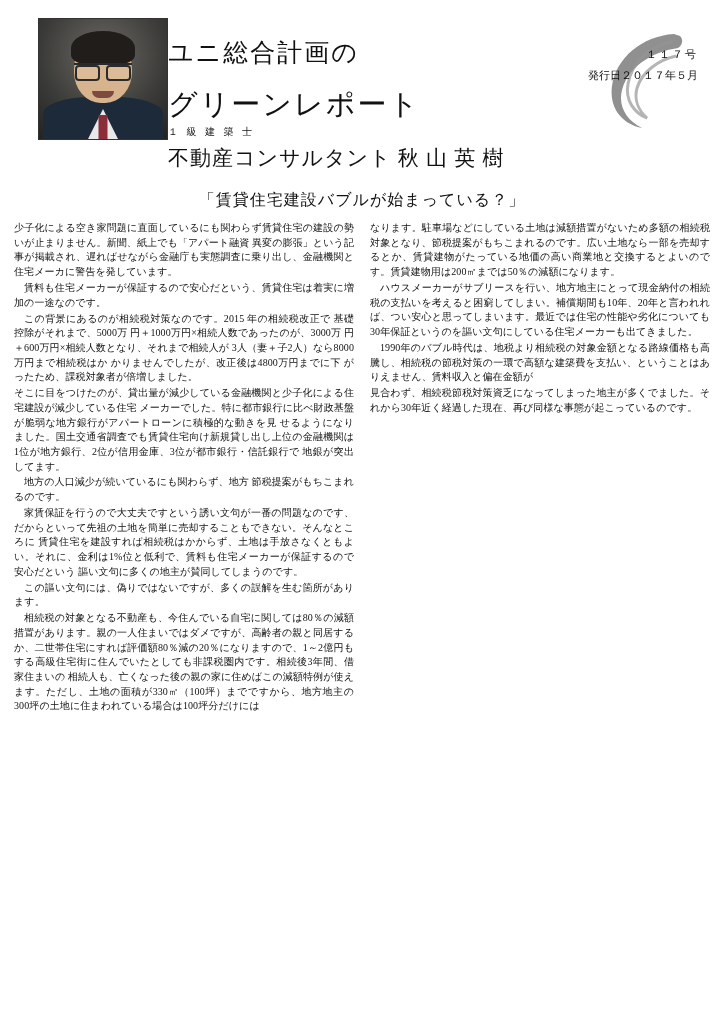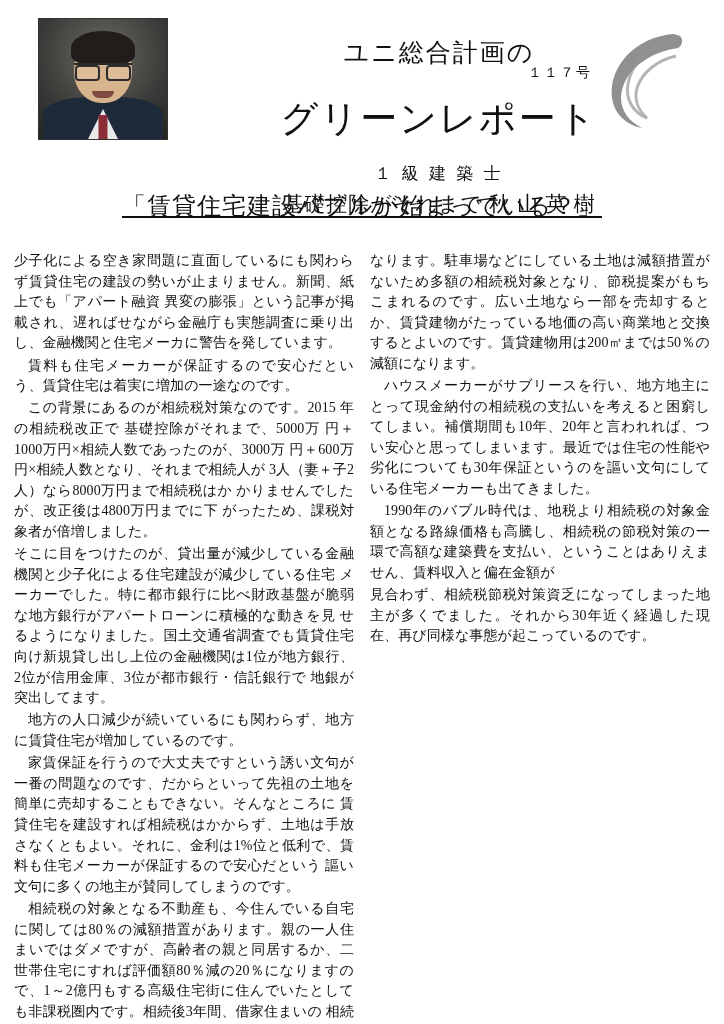--- a/index.html
+++ b/index.html
@@ -122,88 +122,85 @@
     left: 50%;
     bottom: 0;
     transform: translateX(-50%);
     width: 9px;
     height: 24px;
     background: #8c2d3a;
   }
 
   .titleblock {
     flex: 1 1 auto;
-    text-align: center;
+    text-align: left;
     padding-top: 4px;
   }
   .title-line1 {
     font-size: 25px;
     letter-spacing: 2px;
     margin-top: 18px;
   }
   .title-line2 {
-    font-size: 37px;
+    font-size: 29px;
     letter-spacing: 2px;
-    margin-top: 25px;
+    margin-top: 16px;
   }
   .byline-role {
-    font-size: 17px;
+    font-size: 10px;
     letter-spacing: 3px;
-    margin-top: 18px;
   }
   .byline-name {
     font-size: 21px;
     letter-spacing: 1px;
     margin-top: 5px;
   }
 
   .issue {
     position: absolute;
     right: 12px;
-    top: 46px;
+    top: 30px;
     width: 170px;
-    text-align: left;
-    font-size: 14px;
+    text-align: right;
+    font-size: 11px;
     line-height: 1.9;
     z-index: 3;
   }
   .issue .no { letter-spacing: 2px; }
 
   .swirl {
     position: absolute;
     right: 14px;
     top: 14px;
     width: 150px;
     height: 110px;
     z-index: 1;
     opacity: 0.9;
   }
 
   
   .headline {
     text-align: center;
-    font-size: 24px;
+    font-size: 16px;
     letter-spacing: 1px;
     margin: 4px 0 10px 0;
-    text-decoration: underline;
   }
 
   
   .columns {
     display: flex;
     gap: 16px;
     height: 790px;
   }
   .col {
     flex: 1 1 0;
-    font-size: 14px;
+    font-size: 10px;
     line-height: 1.47;
     text-align: justify;
     letter-spacing: 0.1px;
-    margin-top: 19px;
   }
   .col p {
     margin: 0 0 0.12em 0;
     text-indent: 1em;
   }
   .col p.noindent { text-indent: 0; }
 </style>
 </head>
 <body>
 
@@ -219,43 +216,45 @@
       <div class="head"></div>
       <div class="hair"></div>
       <div class="glasses"></div>
       <div class="mouth"></div>
     </div>
 
     <div class="titleblock">
       <div class="title-line1">ユニ総合計画の</div>
       <div class="title-line2">グリーンレポート</div>
       <div class="byline-role">１ 級 建 築 士</div>
-      <div class="byline-name">基礎控除がそれまで 秋 山 英 樹</div>
+      <div class="byline-name">不動産コンサルタント 秋 山 英 樹</div>
     </div>
 
     <svg class="swirl" viewBox="0 0 150 110">
       <path d="M128 6 C 96 8, 70 30, 66 58 C 63 80, 76 96, 96 100 C 80 92, 72 78, 76 62 C 82 40, 104 24, 132 20 C 136 18, 138 12, 134 8 Z" fill="#6f6f6f" opacity="0.85"></path>
       <path d="M126 14 C 104 18, 86 34, 82 56 C 79 72, 88 85, 101 90 C 92 82, 88 71, 91 60 C 96 44, 112 32, 130 28" fill="none" stroke="#8a8a8a" stroke-width="3" opacity="0.7"></path>
     </svg>
 
     <div class="issue">
       <div class="no">１１７号</div>
+      <div>発行日２０１７年５月</div>
     </div>
   </div>
 
   <div class="headline">「賃貸住宅建設バブルが始まっている？」</div>
 
   <div class="columns">
     <div class="col">
       <p class="noindent">少子化による空き家問題に直面しているにも関わらず賃貸住宅の建設の勢いが止まりません。新聞、紙上でも「アパート融資 異変の膨張」という記事が掲載され、遅ればせながら金融庁も実態調査に乗り出し、金融機関と住宅メーカに警告を発しています。</p>
       <p>賃料も住宅メーカーが保証するので安心だという、賃貸住宅は着実に増加の一途なのです。</p>
       <p>この背景にあるのが相続税対策なのです。2015 年の相続税改正で 基礎控除がそれまで、5000万 円＋1000万円×相続人数であったのが、3000万 円＋600万円×相続人数となり、それまで相続人が 3人（妻＋子2人）なら8000万円まで相続税はか かりませんでしたが、改正後は4800万円までに下 がったため、課税対象者が倍増しました。</p>
       <p class="noindent">そこに目をつけたのが、貸出量が減少している金融機関と少子化による住宅建設が減少している住宅 メーカーでした。特に都市銀行に比べ財政基盤が脆弱な地方銀行がアパートローンに積極的な動きを見 せるようになりました。国土交通省調査でも賃貸住宅向け新規貸し出し上位の金融機関は1位が地方銀行、2位が信用金庫、3位が都市銀行・信託銀行で 地銀が突出してます。</p>
-      <p>地方の人口減少が続いているにも関わらず、地方 に賃貸住宅が増加しているのです。</p>
+      <p>地方の人口減少が続いているにも関わらず、地方 節税提案がもちこまれるのです。</p>
       <p>家賃保証を行うので大丈夫ですという誘い文句が一番の問題なのです、だからといって先祖の土地を簡単に売却することもできない。そんなところに 賃貸住宅を建設すれば相続税はかからず、土地は手放さなくともよい。それに、金利は1%位と低利で、賃料も住宅メーカーが保証するので安心だという 謳い文句に多くの地主が賛同してしまうのです。</p>
+      <p>この謳い文句には、偽りではないですが、多くの誤解を生む箇所があります。</p>
       <p>相続税の対象となる不動産も、今住んでいる自宅に関しては80％の減額措置があります。親の一人住まいではダメですが、高齢者の親と同居するか、二世帯住宅にすれば評価額80％減の20％になりますので、1～2億円もする高級住宅街に住んでいたとしても非課税圏内です。相続後3年間、借家住まいの 相続人も、亡くなった後の親の家に住めばこの減額特例が使えます。ただし、土地の面積が330㎡（100坪）までですから、地方地主の300坪の土地に住まわれている場合は100坪分だけには</p>
     </div>
     <div class="col">
       <p class="noindent">なります。駐車場などにしている土地は減額措置がないため多額の相続税対象となり、節税提案がもちこまれるのです。広い土地なら一部を売却するとか、賃貸建物がたっている地価の高い商業地と交換するとよいのです。賃貸建物用は200㎡までは50％の減額になります。</p>
       <p>ハウスメーカーがサブリースを行い、地方地主にとって現金納付の相続税の支払いを考えると困窮してしまい。補償期間も10年、20年と言われれば、つい安心と思ってしまいます。最近では住宅の性能や劣化についても30年保証というのを謳い文句にしている住宅メーカーも出てきました。</p>
       <p>1990年のバブル時代は、地税より相続税の対象金額となる路線価格も高騰し、相続税の節税対策の一環で高額な建築費を支払い、ということはありえません、賃料収入と偏在金額が</p>
       <p class="noindent">見合わず、相続税節税対策資乏になってしまった地主が多くでました。それから30年近く経過した現在、再び同様な事態が起こっているのです。</p>
     </div>
   </div>
 

